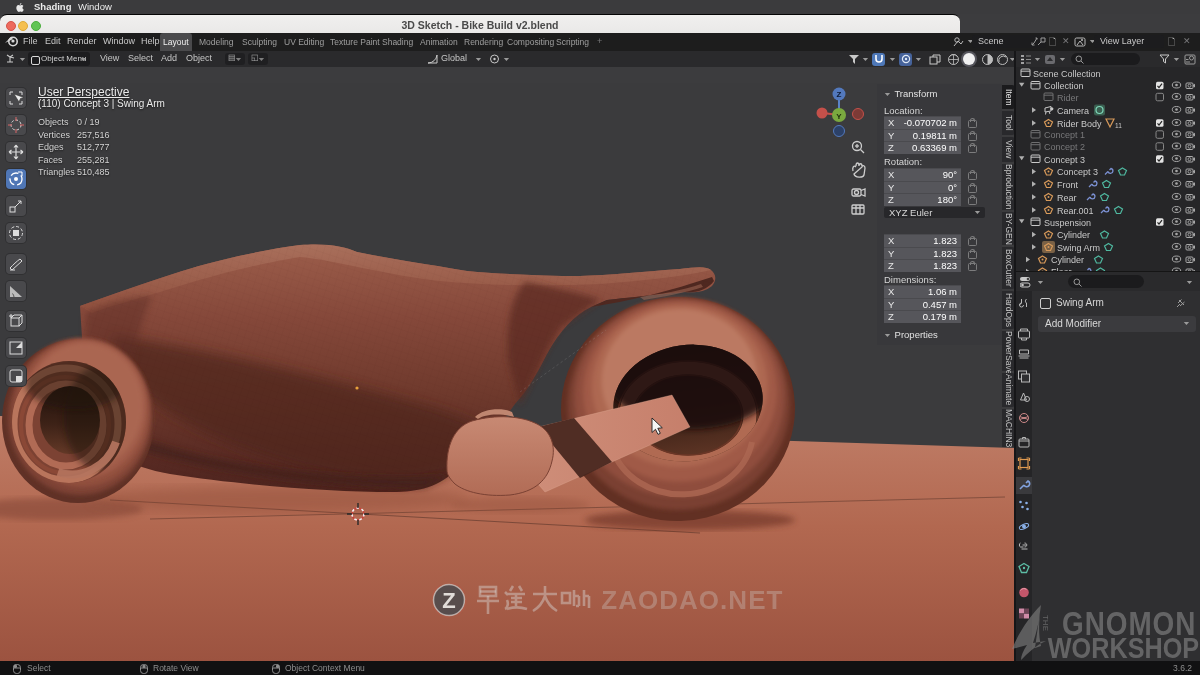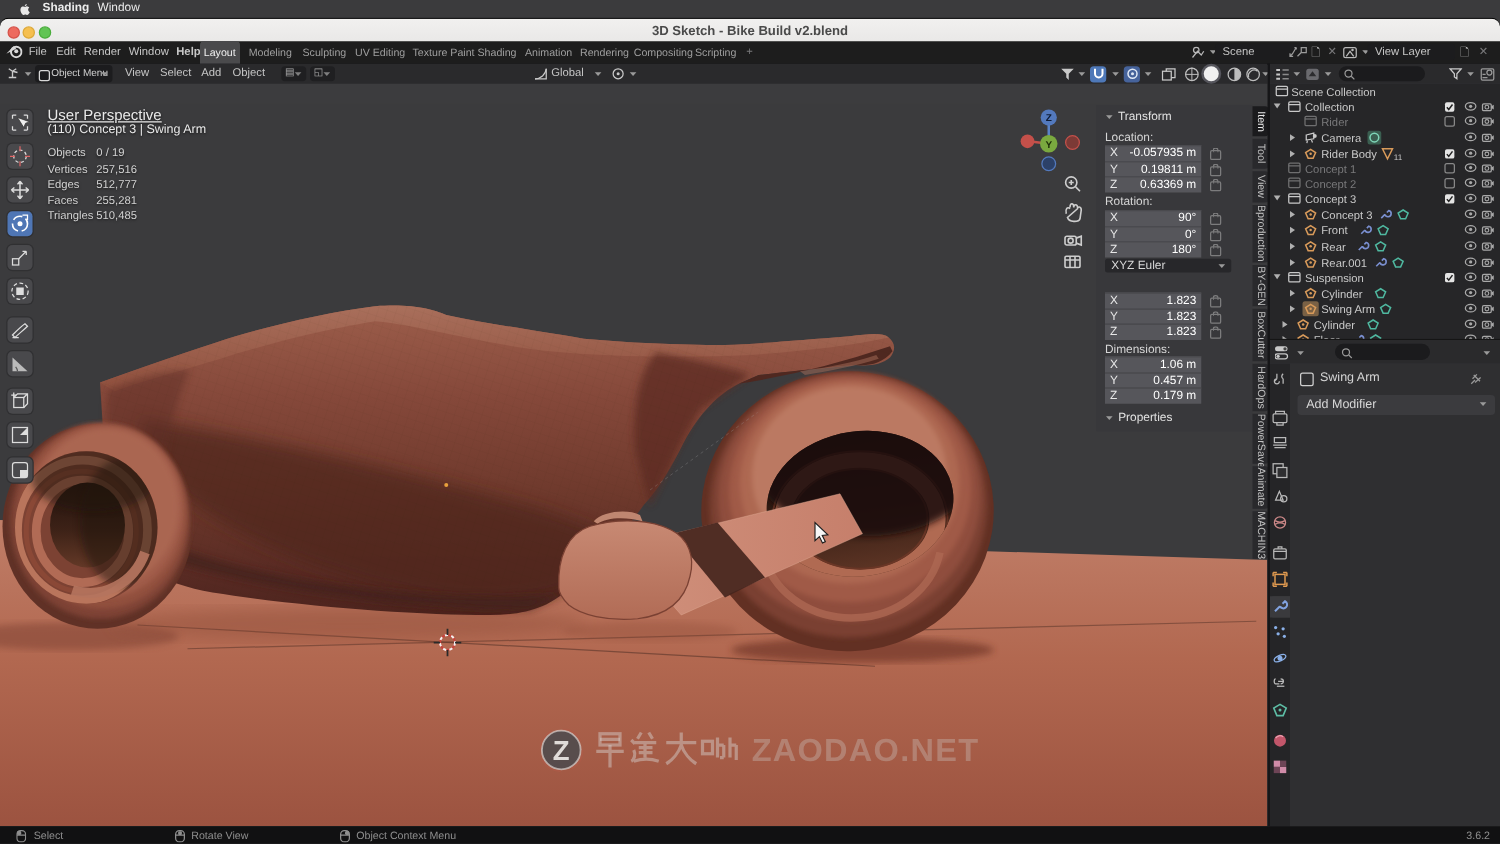--- a/index.html
+++ b/index.html
@@ -1,21 +1,21 @@
 <!DOCTYPE html>
 <html><head>
 <meta charset="utf-8">
 <style>
 html,body{margin:0;padding:0;background:#000;}
 #app{position:relative;width:1200px;height:675px;overflow:hidden;background:#3c3c3e;font-family:"Liberation Sans",sans-serif;-webkit-font-smoothing:antialiased;}
 .abs{position:absolute;}
 
 #menubar{left:0;top:0;width:1200px;height:14px;background:#3b3b3d;color:#ececec;font-size:9.5px;}
 #menubar .it{position:absolute;top:1px;}
-#titlebar{left:0;top:14px;width:1200px;height:19px;background:linear-gradient(#f1f0ef,#e9e8e7);border-top:1px solid #050505;border-radius:7px 7px 0 0;}
+#titlebar{left:0;top:14px;width:960px;height:19px;background:linear-gradient(#f1f0ef,#e9e8e7);border-top:1px solid #050505;border-radius:7px 7px 0 0;}
 #titlebar .ttl{position:absolute;left:0;right:0;top:4px;text-align:center;font-size:10.5px;font-weight:bold;color:#4a4a4a;}
 .tl{position:absolute;top:20.5px;width:8px;height:8px;border-radius:50%;}
 #topbar{left:0;top:33px;width:1200px;height:18px;background:#1d1d1d;border-bottom:1px solid #101010;color:#c7c7c7;font-size:9px;}
 #topbar .m{position:absolute;top:3px;}
 #topbar .tab{position:absolute;top:0;height:18px;line-height:18px;padding:0 3px;color:#9f9f9f;font-size:8.5px;}
 #topbar .tab.on{background:#4a4a4c;color:#f0f0f0;border-radius:3px 3px 0 0;}
 
 #vhead{left:0;top:51px;width:1014px;height:16px;background:#2a2a2c;color:#c6c6c6;font-size:9px;}
 #toolbar2{left:0;top:67px;width:1014px;height:16px;background:#242426;color:#b2b2b2;font-size:9px;}
 #ohead{left:1016px;top:51px;width:184px;height:16px;background:#2a2a2c;}
@@ -64,21 +64,21 @@
 <div class="abs" id="topbar">
  <svg class="m" style="left:5px;top:3px;" width="13" height="11" viewBox="0 0 13 11">
         <circle cx="8" cy="5.5" r="4.2" fill="none" stroke="#d8d8d8" stroke-width="1.6"></circle>
         <circle cx="8" cy="5" r="1.6" fill="#d8d8d8"></circle>
         <path d="M0,7 L6,1 L8,3 Z" fill="#d8d8d8"></path>
       </svg>
  <span class="m" style="left:23px;">File</span>
  <span class="m" style="left:45px;">Edit</span>
  <span class="m" style="left:67px;">Render</span>
  <span class="m" style="left:103px;">Window</span>
- <span class="m" style="left:141px;font-weight:bold;">Help</span>
+ <span class="m" style="left:141px;">Help</span>
  <span class="tab on" style="left:160px;">Layout</span>
  <span class="tab" style="left:196px;">Modeling</span>
  <span class="tab" style="left:239px;">Sculpting</span>
  <span class="tab" style="left:281px;">UV Editing</span>
  <span class="tab" style="left:327px;">Texture Paint</span>
  <span class="tab" style="left:379px;">Shading</span>
  <span class="tab" style="left:417px;">Animation</span>
  <span class="tab" style="left:461px;">Rendering</span>
  <span class="tab" style="left:504px;">Compositing</span>
  <span class="tab" style="left:553px;">Scripting</span>
@@ -469,21 +469,21 @@
           <path d="M4,5 h12 M8,2 v9 M12,2 v9"></path>
         </g>
  </g>
 </svg>
 
 <div class="abs" id="npanel">
  <div style="position:absolute;left:6px;top:4px;"><span class="chev">▼</span> <b style="font-weight:normal;color:#e2e2e2;">Transform</b></div>
  <div style="position:absolute;left:7px;top:21px;">Location:</div>
  <div class="fld" style="top:32px;">
         <span class="lab">X</span>
-        <span class="val">-0.057935 m</span>
+        <span class="val">-0.070702 m</span>
       </div>
  <div class="fld" style="top:44.5px;">
         <span class="lab">Y</span>
         <span class="val">0.19811 m</span>
       </div>
  <div class="fld" style="top:57px;">
         <span class="lab">Z</span>
         <span class="val">0.63369 m</span>
       </div>
  <div class="lock" style="top:34px;"></div>
@@ -687,20 +687,28 @@
  <span style="position:absolute;left:18px;">Swing Arm</span>
  <svg style="position:absolute;right:2px;top:1px;" width="11" height="11" viewBox="0 0 11 11">
         <path d="M2,9 L5,6 M4,2 L9,7 M3,5 L6.5,1.5 M5,8 L9.5,4" stroke="#9a9a9a" fill="none"></path>
       </svg>
 </div>
 <div class="abs" style="left:1038px;top:316px;width:158px;height:16px;background:#3b3b3e;border-radius:3px;color:#d8d8d8;font-size:10px;">
  <span style="position:absolute;left:7px;top:2px;">Add Modifier</span>
  <span class="chev" style="position:absolute;right:5px;top:2px;">▼</span>
 </div>
 
+<div class="abs" style="left:1010px;top:604px;width:190px;height:57px;opacity:.58;">
+ <svg width="190" height="57" viewBox="0 0 190 57">
+  <path d="M31,1 C21,11 10,26 2,45 L17,41 C13,47 11,52 11,56 C17,50 26,41 36,37 L23,39 C27,27 30,13 31,1 Z M31,1 C29,16 28,30 31,42 L25,44 C27,30 29,14 31,1 Z" fill="#858585" fill-rule="evenodd"></path>
+  <text x="38" y="20" font-size="7.5" fill="#8b8b8b" transform="rotate(90 40,13)" font-family="Liberation Sans" letter-spacing="0.5">THE</text>
+  <text x="56" y="29" font-size="30" fill="#8b8b8b" font-family="Liberation Sans" letter-spacing="1" transform="scale(0.93,1.08)" font-weight="bold">GNOMON</text>
+  <text x="39" y="49" font-size="26" fill="#8b8b8b" font-family="Liberation Sans" letter-spacing="0" transform="scale(0.97,1.1)" font-weight="bold">WORKSHOP</text>
+ </svg>
+</div>
 
 <div class="abs" id="statusbar">
  <svg style="position:absolute;left:13px;top:2.5px;" width="8" height="10" viewBox="0 0 8 10">
         <rect x="0.5" y="0.5" width="7" height="9" rx="3" fill="none" stroke="#8e8e8e"></rect>
         <path d="M0.5,4 h7" stroke="#8e8e8e"></path>
         <rect x="0.5" y="0.5" width="3.5" height="3.5" rx="1.5" fill="#8e8e8e"></rect>
       </svg>
  <span style="position:absolute;left:27px;top:2px;">Select</span>
  <svg style="position:absolute;left:140px;top:2.5px;" width="8" height="10" viewBox="0 0 8 10">
         <rect x="0.5" y="0.5" width="7" height="9" rx="3" fill="none" stroke="#8e8e8e"></rect>

